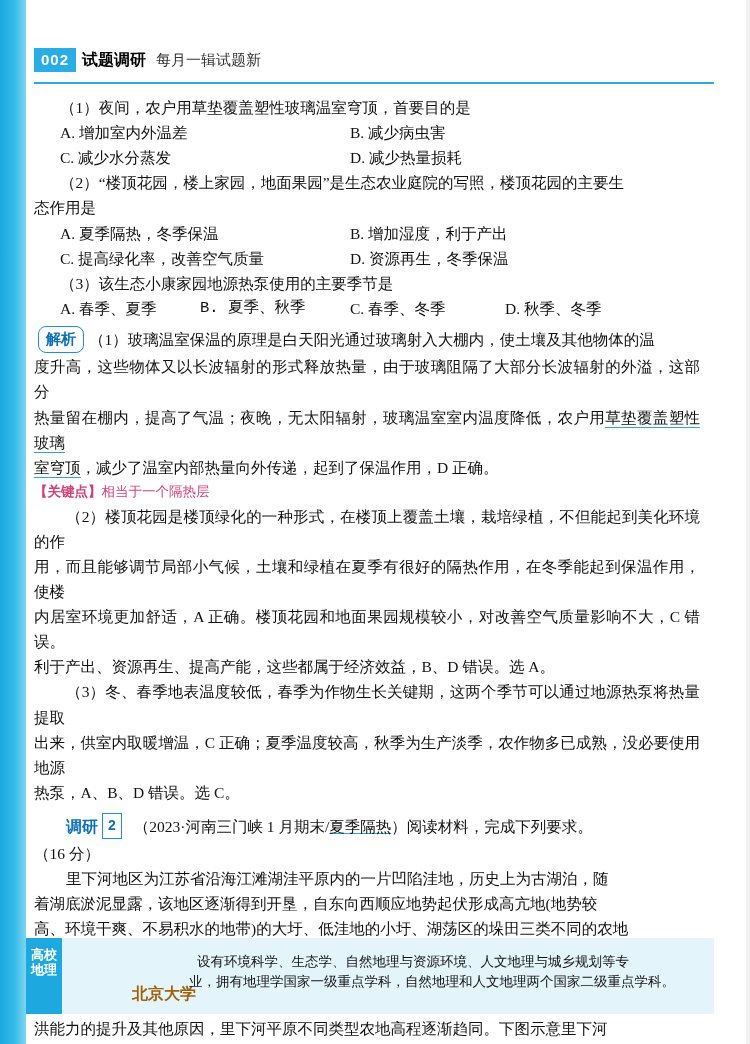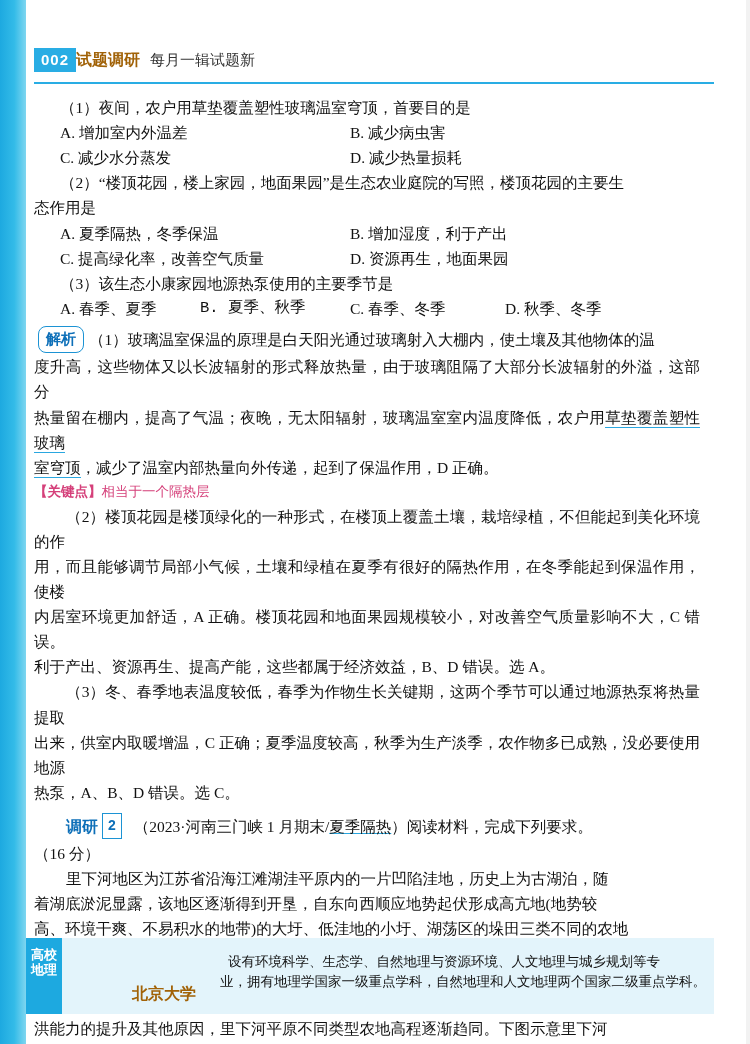--- a/index.html
+++ b/index.html
@@ -40,24 +40,25 @@
     color: #ffffff;
     font-family: "Liberation Sans", sans-serif;
     font-size: 15px;
     font-weight: bold;
     padding: 3px 7px 4px 7px;
     letter-spacing: 1px;
     vertical-align: middle;
   }
   .header-title {
     display: inline-block;
-    color: #a16207;
+    color: #000000;
     font-family: "Liberation Sans", sans-serif;
     font-size: 16px;
     font-weight: bold;
+    margin-left: 6px;
     vertical-align: middle;
   }
   .header-sub {
     display: inline-block;
     color: #333333;
     font-size: 15px;
     margin-left: 10px;
     vertical-align: middle;
   }
   .header-rule {
@@ -195,21 +196,21 @@
     position: absolute;
     left: 132px;
     top: 984px;
     font-size: 16px;
     font-weight: bold;
     color: #a16207;
     font-family: "Liberation Serif", serif;
   }
   .footer-body {
     position: absolute;
-    left: 228px;
+    left: 197px;
     top: 952px;
     width: 486px;
     font-size: 13.5px;
     line-height: 1.5;
     text-align: justify;
   }
   .footer-body .fb2 {
     display: block;
     margin-left: -8px;
   }
@@ -246,21 +247,21 @@
   </div>
 
   <div class="q-stem">（2）“楼顶花园，楼上家园，地面果园”是生态农业庭院的写照，楼顶花园的主要生</div>
   <div class="q-stem2" style="margin-left:-26px;">态作用是</div>
   <div class="opt-row opt-2col">
     <span class="o1">A. 夏季隔热，冬季保温</span>
     <span class="o2">B. 增加湿度，利于产出</span>
   </div>
   <div class="opt-row opt-2col">
     <span class="o1">C. 提高绿化率，改善空气质量</span>
-    <span class="o2">D. 资源再生，地面果园</span>
+    <span class="o2">D. 资源再生，冬季保温</span>
   </div>
 
   <div class="q-stem">（3）该生态小康家园地源热泵使用的主要季节是</div>
   <div class="opt-row opt-4col">
     <span class="oa">A. 春季、夏季</span>
     <span class="ob">B. 夏季、秋季</span>
     <span class="oc">C. 春季、冬季</span>
     <span class="od">D. 秋季、冬季</span>
   </div>
 

